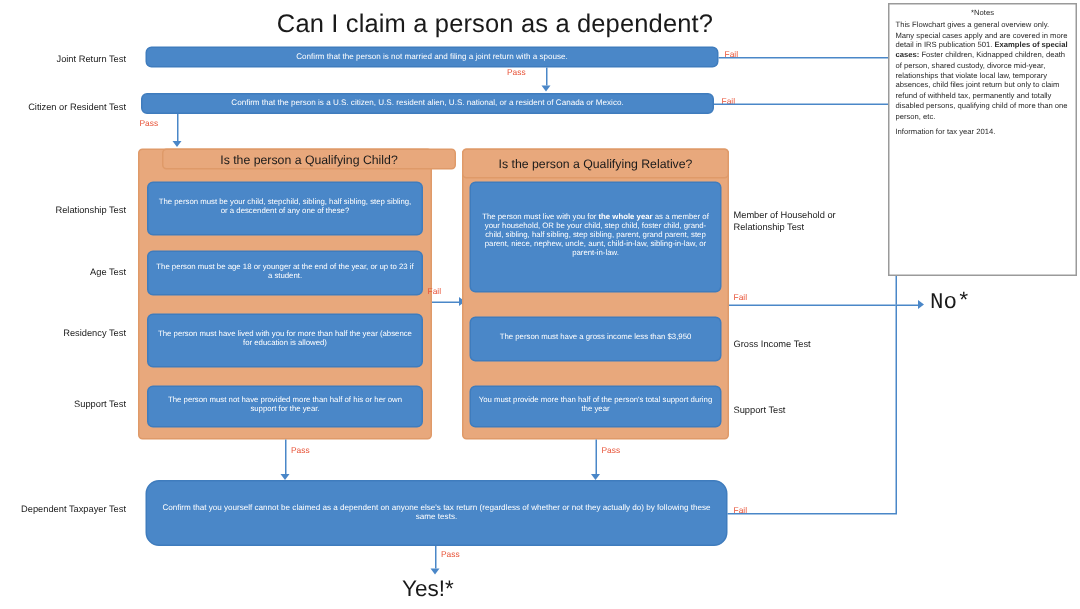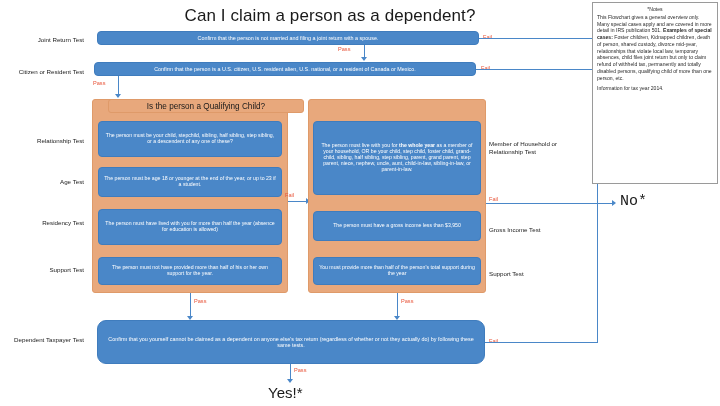--- a/index.html
+++ b/index.html
@@ -153,20 +153,21 @@
 
   <div class="ln lnh" style="left:288px; top:201px; width:22px;"></div>
   <div class="arw r" style="left:306px; top:198px;"></div>
   <div class="elabel" style="left:285px; top:192px;">Fail</div>
 
   <div class="ln lnv" style="left:190px; top:293px; height:23px;"></div>
   <div class="arw d" style="left:187px; top:316px;"></div>
   <div class="elabel" style="left:194px; top:298px;">Pass</div>
 
   <div class="group" style="left:308px; top:99px; width:178px; height:194px;"></div>
+  <div class="ghead" style="left:308px; top:99px; width:178px; height:20px;">Is the person a Qualifying Relative?</div>
 
   <div class="slabel l" style="left:489px; top:140px; width:100px;">Member of Household or Relationship Test</div>
   <div class="pbox" style="left:313px; top:121px; width:168px; height:74px;">
     <span><span>The person must live with you for </span><b>the whole year</b><span> as a member of your household, OR be your child, step child, foster child, grand-child, sibling, half sibling, step sibling, parent, grand parent, step parent, niece, nephew, uncle, aunt, child-in-law, sibling-in-law, or parent-in-law.</span></span>
   </div>
 
   <div class="slabel l" style="left:489px; top:226px; width:100px;">Gross Income Test</div>
   <div class="pbox" style="left:313px; top:211px; width:168px; height:30px;">The person must have a gross income less than $3,950</div>
 
   <div class="slabel l" style="left:489px; top:270px; width:100px;">Support Test</div>

